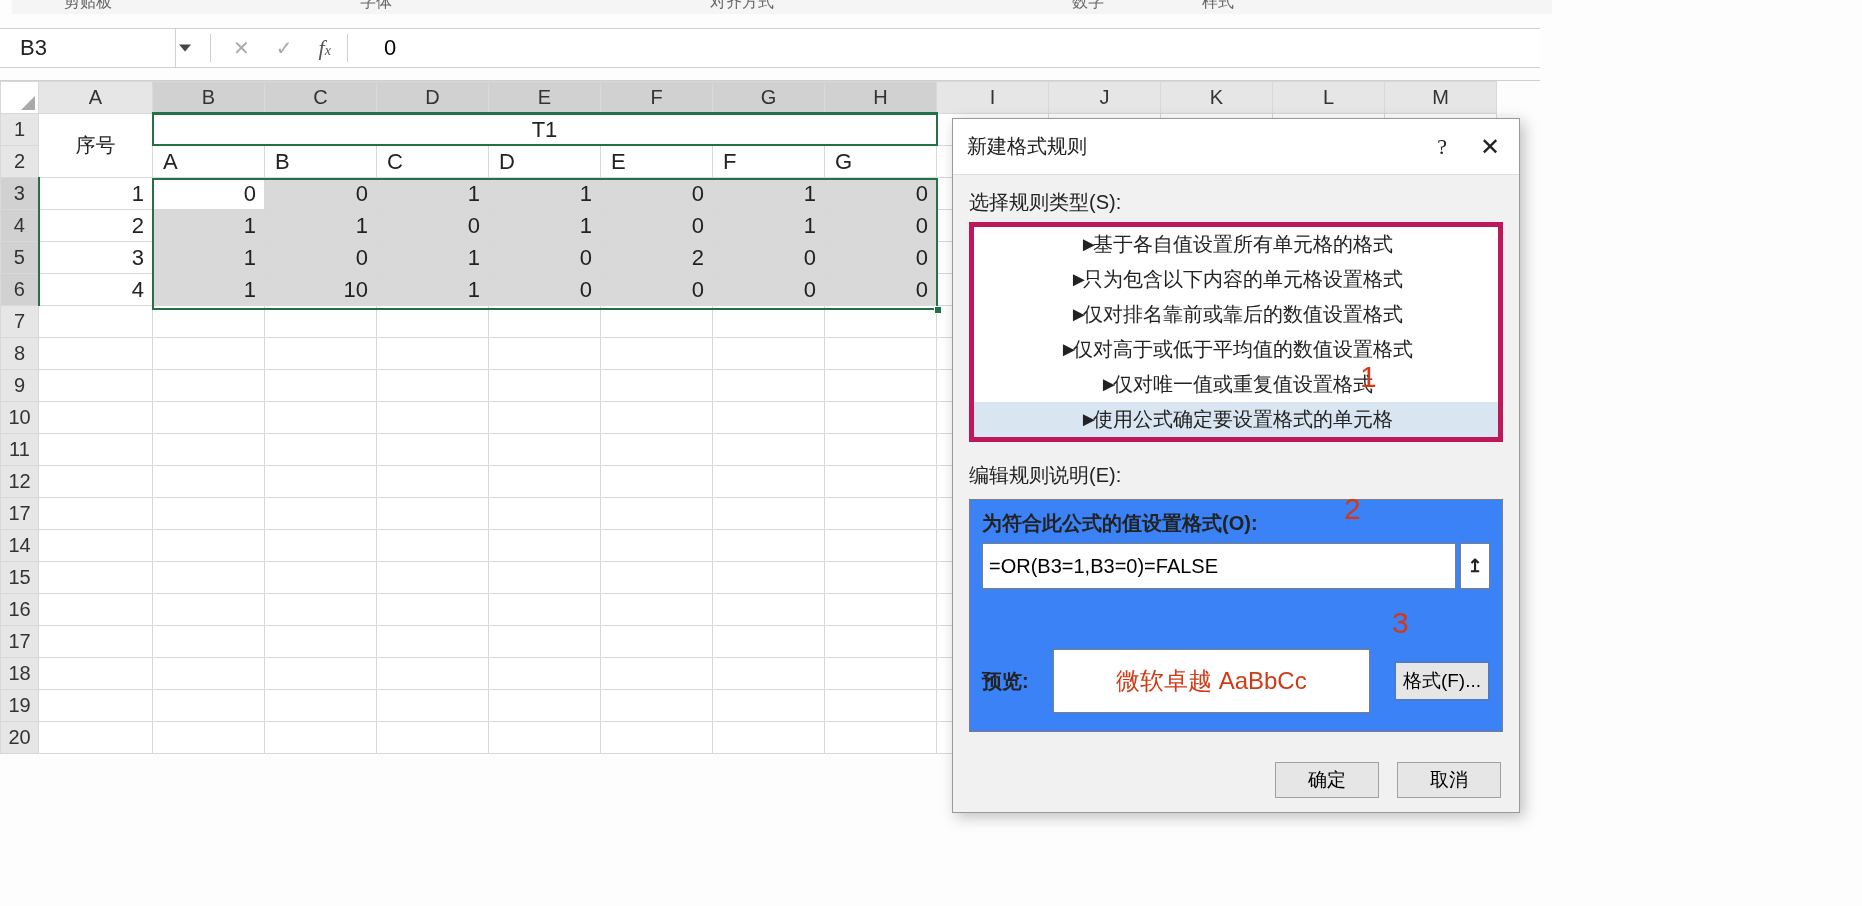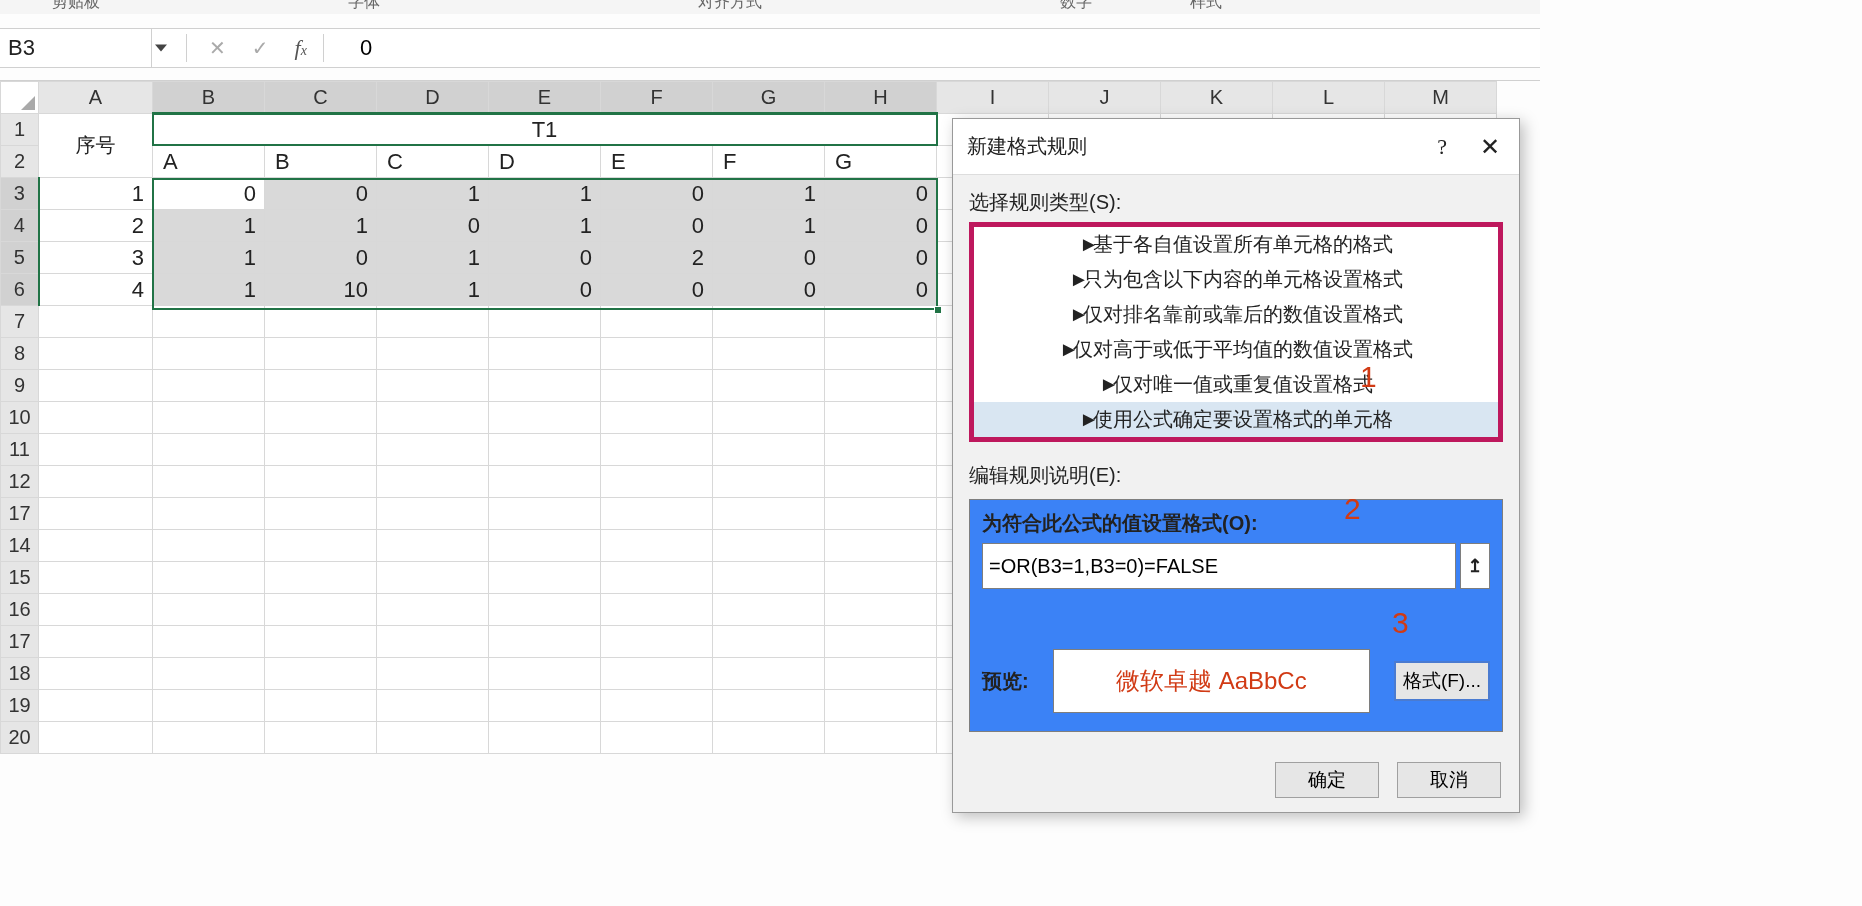--- a/index.html
+++ b/index.html
@@ -10,21 +10,21 @@
     height: 906px;
     position: relative;
     overflow: hidden;
     font-size: 18px;
     color: #222;
   }
 
   
   .ribbon-labels {
     position: absolute;
-    left: 0; top: 0;
+    left: 12px; top: 0;
     width: 1540px;
     height: 14px;
     display: flex;
     font-size: 16px;
     color: #666;
     background: #f5f5f5;
   }
   .ribbon-labels span {
     position: absolute;
     top: -8px;
@@ -36,23 +36,23 @@
     left: 0; top: 28px;
     height: 40px;
     width: 1540px;
     display: flex;
     align-items: center;
     border-top: 1px solid #d0d0d0;
     border-bottom: 1px solid #d0d0d0;
     background: #fff;
   }
   .name-box {
-    width: 152px;
+    width: 176px;
     height: 38px;
-    padding: 4px 8px;
+    padding: 4px 20px;
     font-size: 22px;
     border: none;
     background: #fff;
     border-right: 1px solid #d0d0d0;
     display: flex;
     align-items: center;
   }
   .name-dd {
     width: 18px;
     display: flex;

